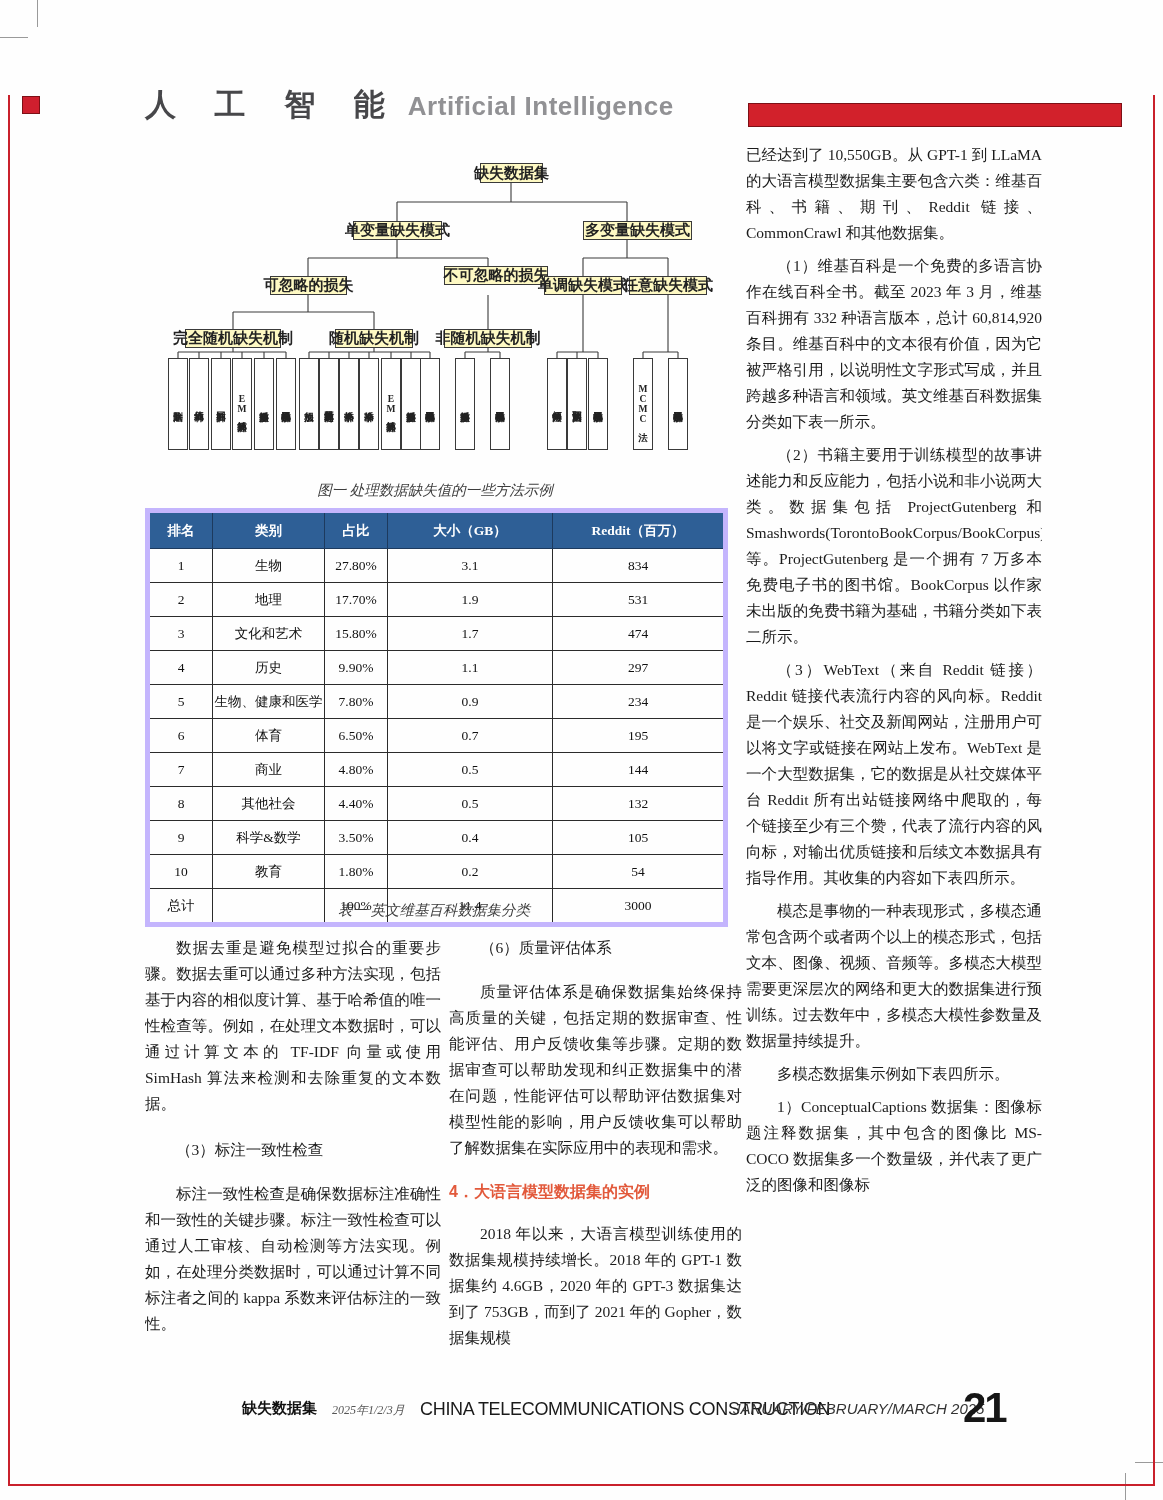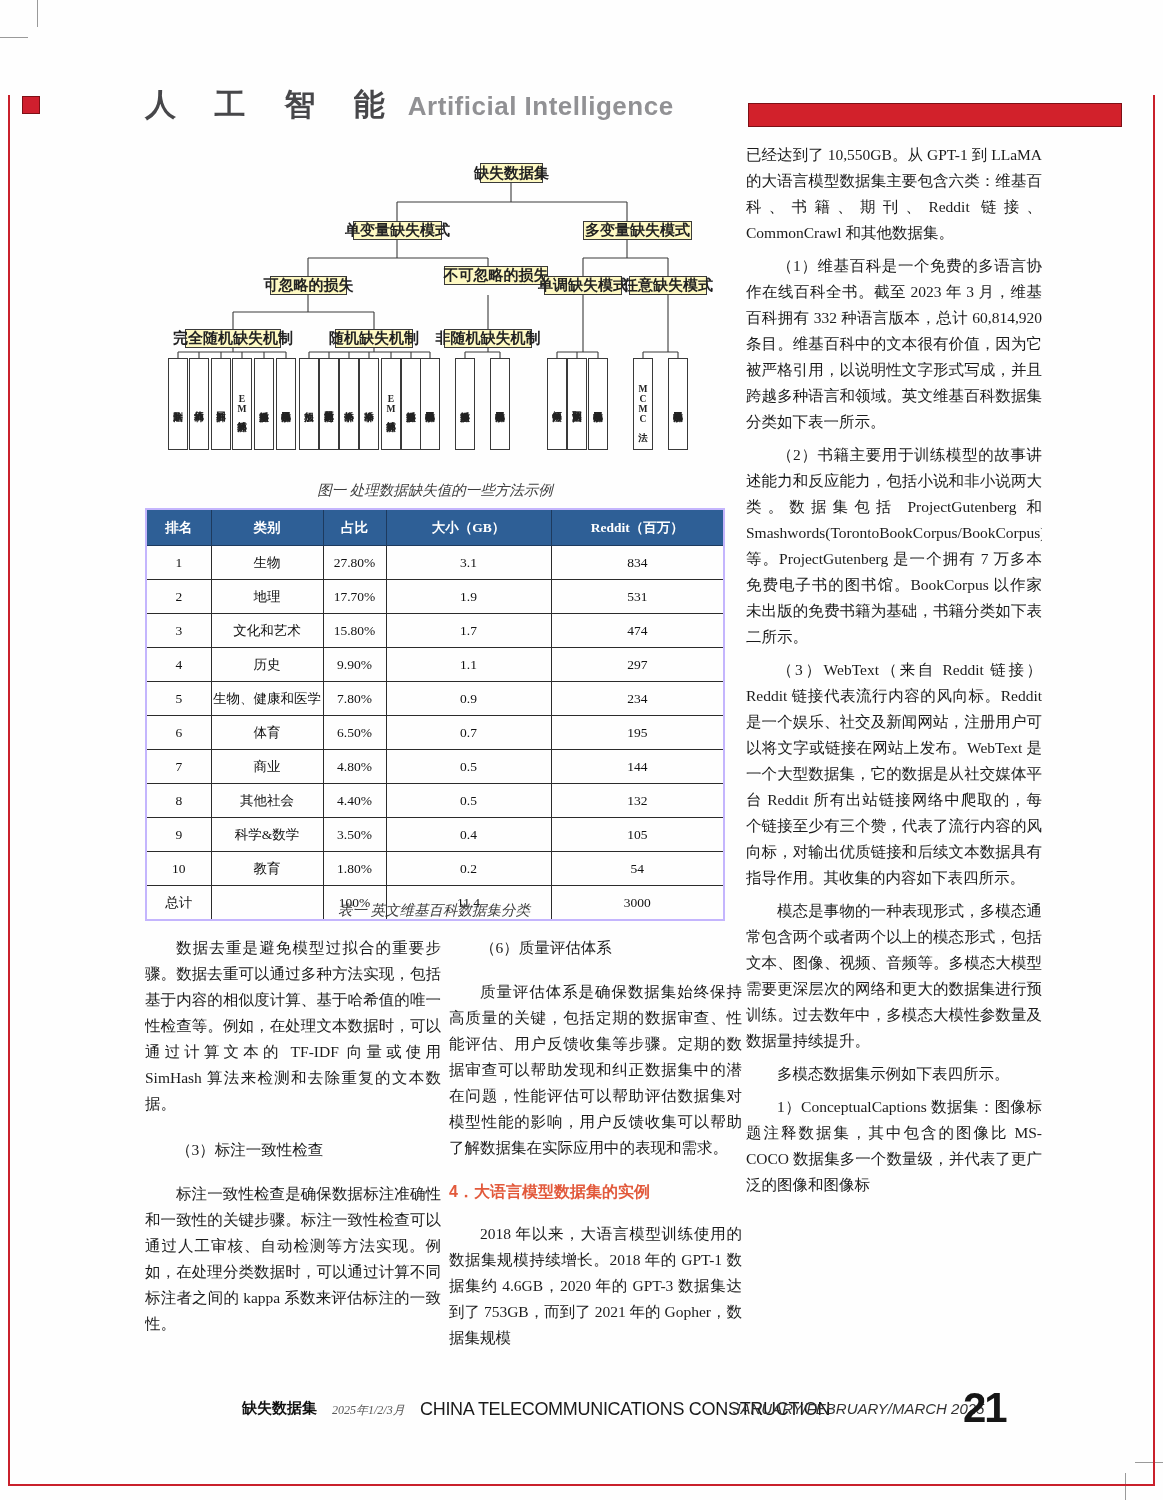--- a/index.html
+++ b/index.html
@@ -34,21 +34,21 @@
          font-family:Liberation Sans, sans-serif;box-sizing:border-box;}
   .fleaf{position:absolute;top:358px;width:20px;height:92px;border:1.2px solid #3a3a3a;background:#fff;
          writing-mode:vertical-rl;text-orientation:upright;font-size:9.5px;font-weight:bold;text-align:center;
          line-height:19px;color:#222;box-sizing:border-box;
          font-family:"Liberation Serif","DejaVu Serif",serif;}
   .figcap{position:absolute;left:150px;top:481px;width:570px;text-align:center;font-style:italic;
           font-size:14.5px;color:#3d3d3d;}
 
   
   .t1{position:absolute;left:145px;top:508px;width:578px;border-collapse:collapse;table-layout:fixed;
-      border:2px solid #c4b5fd;}
+      border:5px solid #c4b5fd;}
   .t1 th{background:#2e5f96;color:#ffffff;font-weight:bold;font-size:13.5px;height:33px;
          border:1px solid #1d3a5e;text-align:center;}
   .t1 td{border:1px solid #2b2b2b;text-align:center;font-size:13.5px;height:31px;color:#111;}
   .tabcap{position:absolute;left:145px;top:901px;width:578px;text-align:center;font-style:italic;
           font-size:14.5px;color:#3d3d3d;}
 
   
   .coltext{position:absolute;font-size:15.5px;line-height:26px;color:#1b1b1b;text-align:justify;
            overflow:hidden;}
   #col-left{left:145px;top:933px;width:296px;height:452px;}

